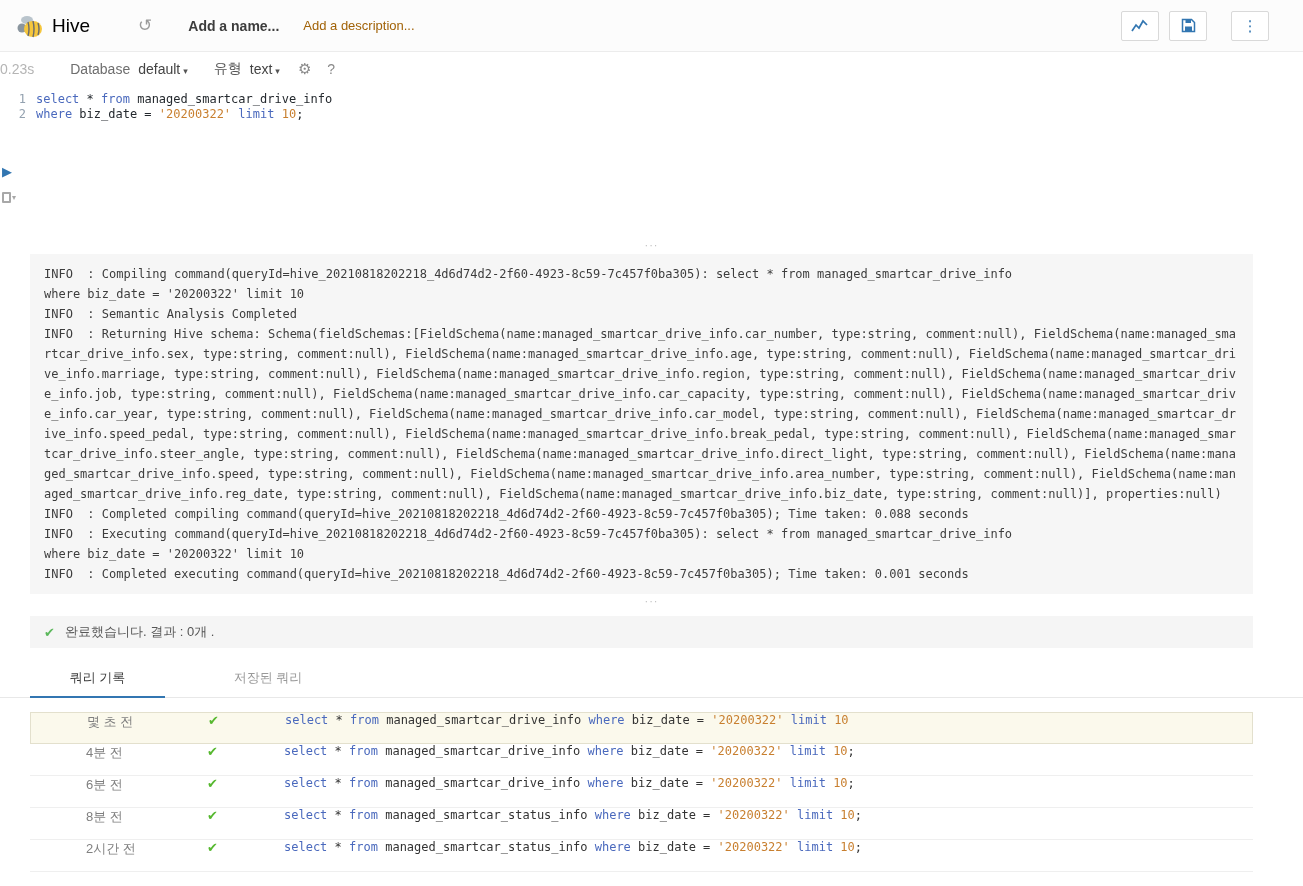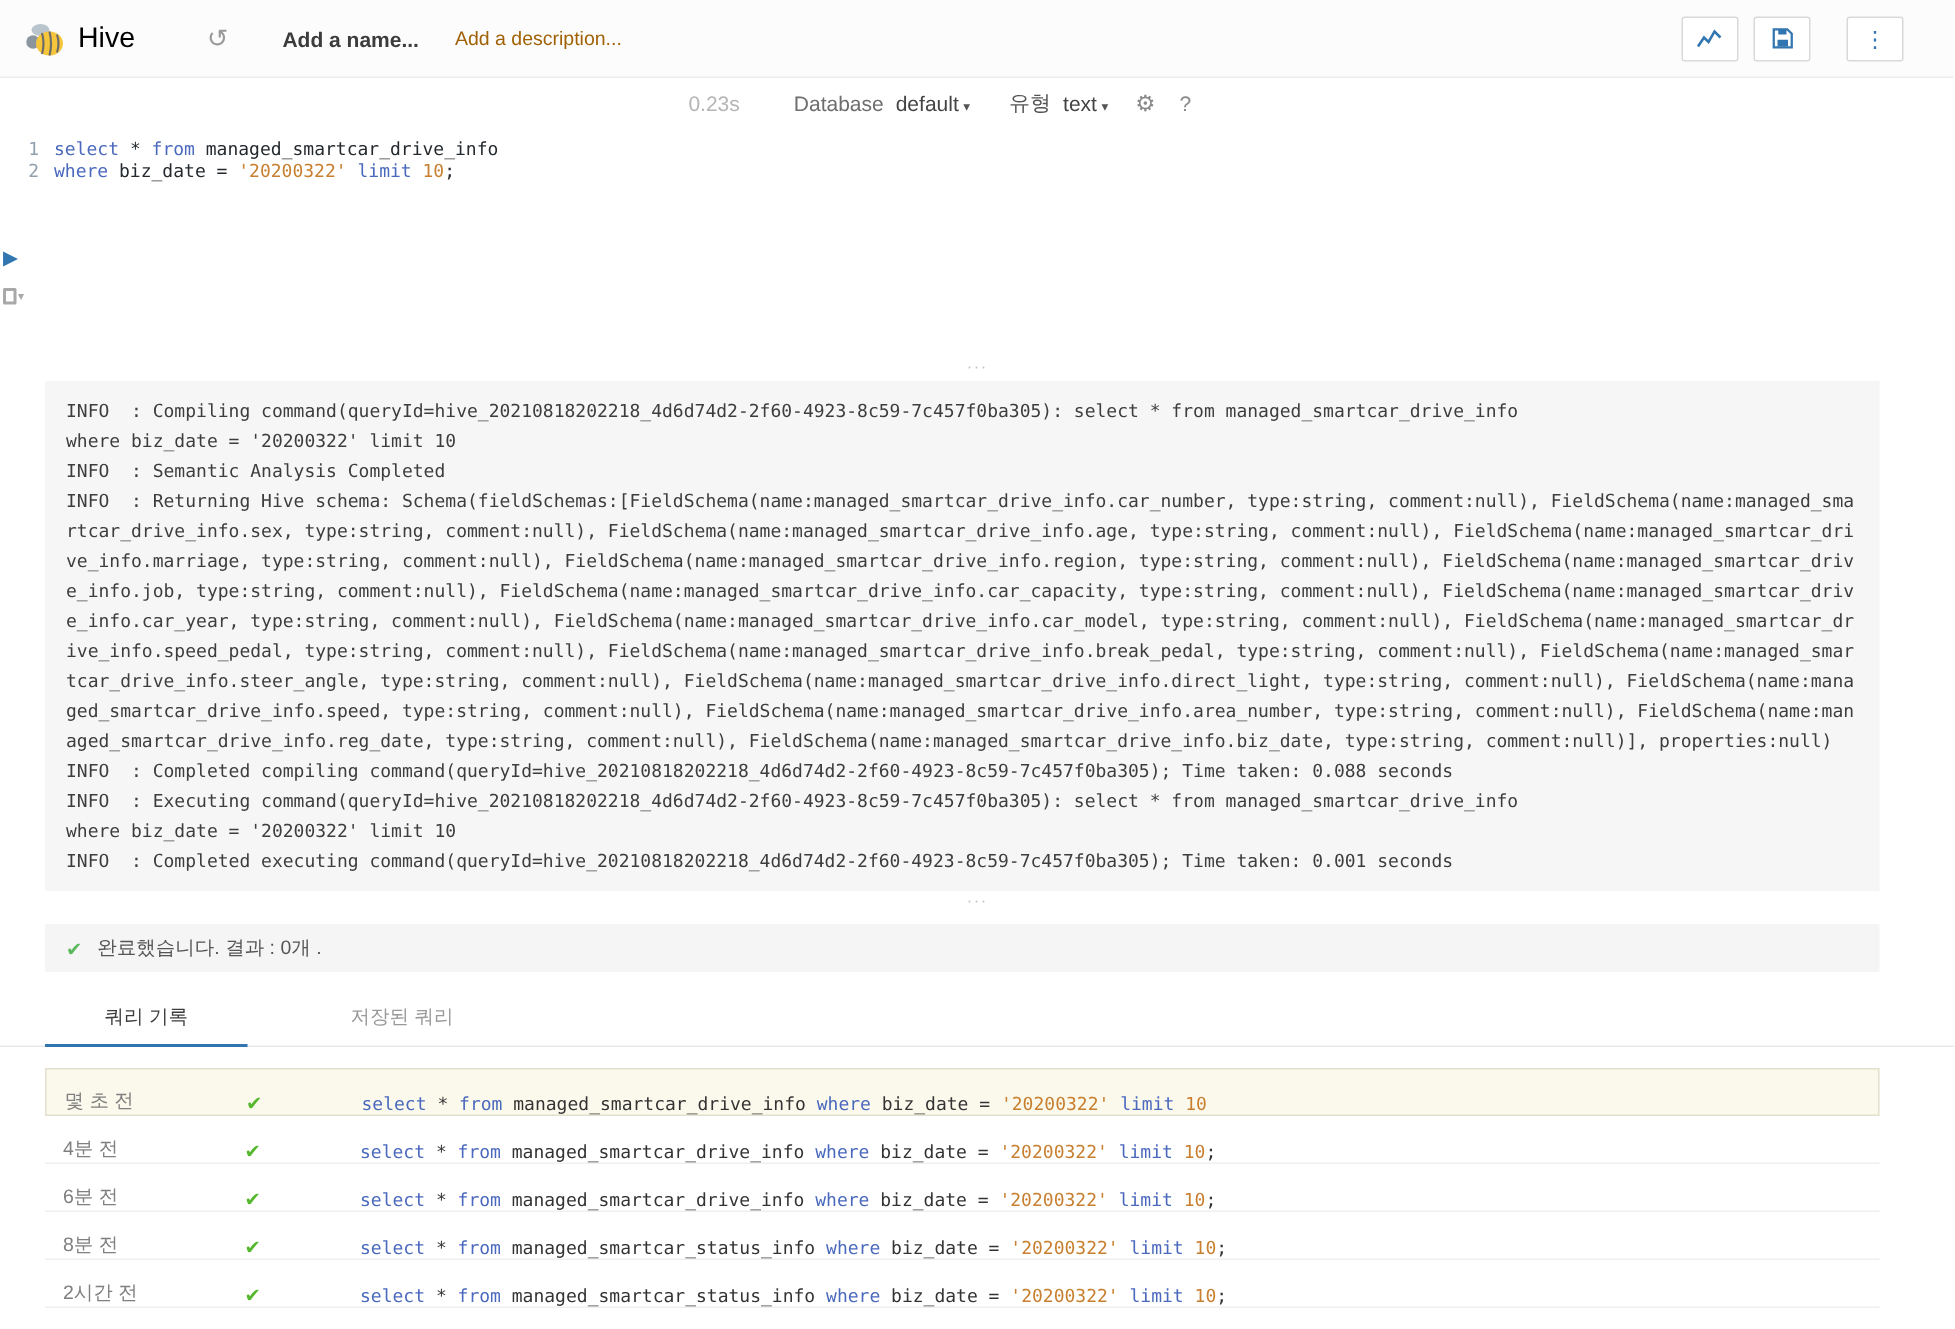--- a/index.html
+++ b/index.html
@@ -19,21 +19,21 @@
   .desc-field{ margin-left:24px; font-size:13px; color:#a16207; }
   .top-actions{ margin-left:auto; display:flex; align-items:center; }
   .tb-btn{
     width:38px; height:30px; border:1px solid #d9d9d9; border-radius:2px;
     background:#fff; display:flex; align-items:center; justify-content:center;
     color:#3276b1; cursor:pointer; margin-left:10px; font-size:15px;
   }
   .tb-btn.kebab{ margin-left:24px; }
   
   .subtoolbar{
-    height:34px; display:flex; align-items:center; justify-content:center;
+    height:34px; display:flex; align-items:center; justify-content:flex-start;
     padding-right:50px; font-size:14px;
   }
   .duration{ color:#b5b5b5; }
   .db-label{ color:#6e6e6e; margin-left:36px; }
   .dropdown{ color:#444; margin-left:8px; cursor:pointer; }
   .dropdown .caret{ font-size:9px; color:#555; margin-left:3px; }
   .type-label{ color:#555; margin-left:26px; }
   .gear-btn{ color:#8a8a8a; margin-left:18px; font-size:15px; cursor:pointer; }
   .help-btn{ color:#8a8a8a; margin-left:16px; font-size:14px; cursor:pointer; }
   
@@ -67,22 +67,22 @@
   }
   .result-check{ color:#5cb85c; margin-right:10px; font-size:13px; }
   
   .tabbar{ margin-top:12px; display:flex; border-bottom:1px solid #e8e8e8; padding-left:30px;gap:43px; }
   .tab{ padding:9px 0; width:135px; text-align:center; font-size:13px; color:#999; cursor:pointer; }
   .tab.active{ color:#3c3c3c; border-bottom:2px solid #3276b1; margin-bottom:-1px; }
   .tab.saved{ width:120px; }
   
   .history{ margin:14px 50px 0 30px; }
   .history-row{
-    display:flex; align-items:flex-end; height:32px;
-    border-bottom:1px solid #efefef; font-size:13px; cursor:pointer; background:#fff;
+    display:flex; align-items:flex-start; height:32px;
+    border-bottom:1px solid #efefef; font-size:13px; cursor:pointer; background:#fff;padding-left:44px;
   }
   .history-row.highlight{ background:#fbf9ec; border:1px solid #e3e0cd; }
   .h-time{ width:133px; padding-left:12px; color:#808080; }
   .h-check{ width:77px; color:#56b82f; font-size:13px; }
   .h-query{ font-family:"DejaVu Sans Mono",monospace; font-size:12px; color:#333; }
   .h-query span{ white-space:pre; }
 </style>
 </head>
 <body>
 

